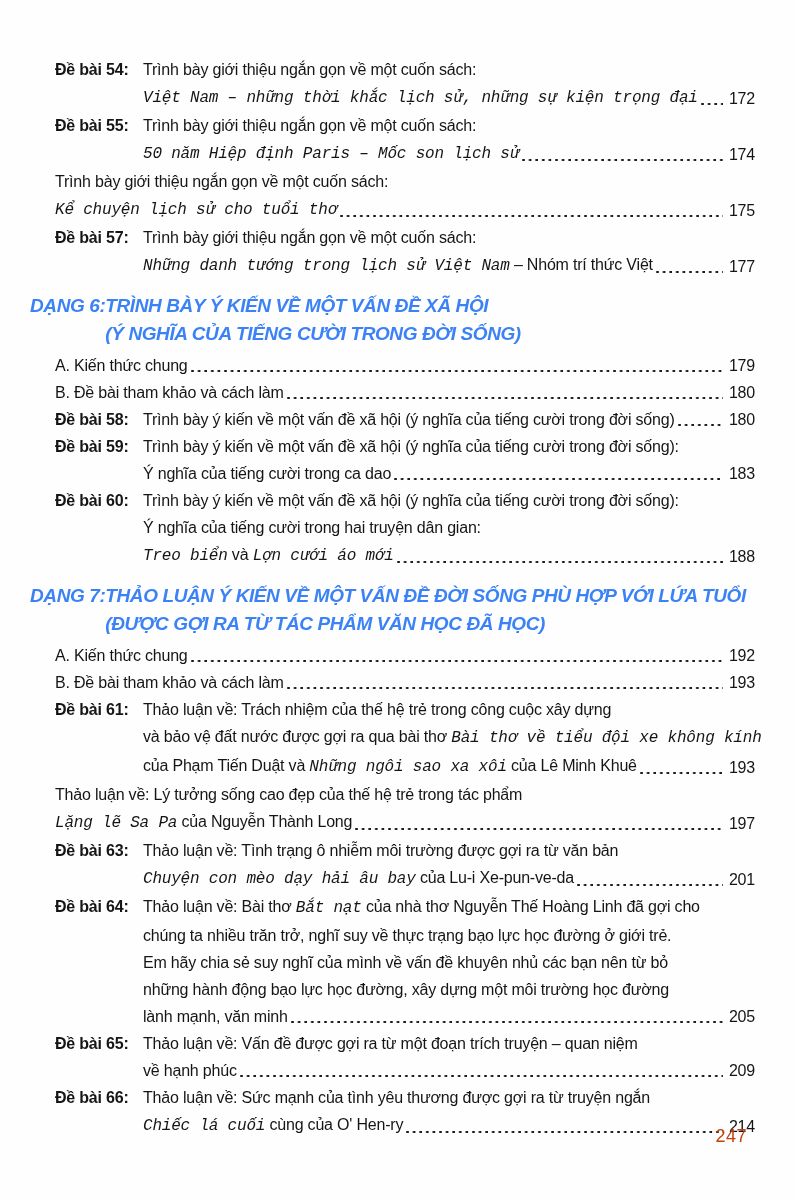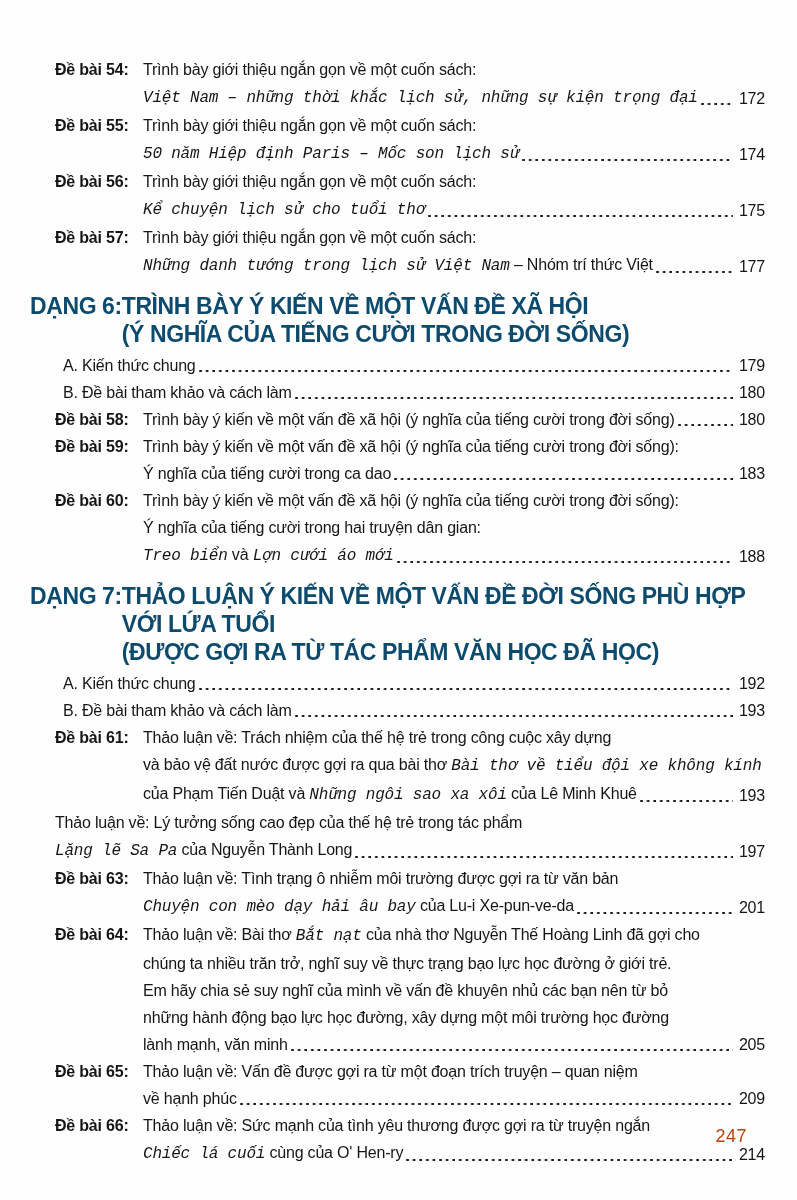--- a/index.html
+++ b/index.html
@@ -2,35 +2,35 @@
 <html><head>
 <meta charset="utf-8">
 <style>
   html, body { margin: 0; padding: 0; background: #ffffff; }
   .page {
     position: relative;
     width: 797px;
     height: 1200px;
     box-sizing: border-box;
     background: #fefefe;
-    padding: 56px 32px 0 30px;
+    padding: 56px 42px 0 30px;
     font-family: "Liberation Sans", sans-serif;
     color: #151515;
     overflow: hidden;
   }
   .toc { font-size: 16px; line-height: 27px; letter-spacing: -0.2px; }
 
   
   .entry { display: flex; margin-left: 25px; }
   .elabel { flex: 0 0 88px; font-weight: bold; white-space: nowrap; }
   .ebody { flex: 1; min-width: 0; }
 
   
   .simple { display: flex; margin-left: 25px; }
-  .simple .line { flex: 1; margin-left: 8px; }
+  .simple .line { flex: 1; }
 
   
   .line { display: flex; align-items: flex-end; }
   .ltext { white-space: nowrap; }
   .run.it { font-style: italic; font-family: Liberation Mono, monospace; }
 
   .dots {
     flex: 1 1 auto;
     min-width: 8px;
     align-self: flex-end;
@@ -39,25 +39,26 @@
     background-image: radial-gradient(circle at 1.6px 2px, #1a1a1a 1.15px, transparent 1.5px);
     background-size: 6.6px 4px;
     background-repeat: repeat-x;
   }
   .pg { flex: 0 0 auto; min-width: 28px; text-align: right; }
 
   
   .heading {
     display: flex;
     font-weight: bold;
-    font-size: 23px;
+    font-size: 19px;
     line-height: 28px;
     letter-spacing: -0.4px;
     margin: 12px 0 4px 0;
-    color: #0c4a6e;
+    color: #3b82f6;
+    font-style: italic;
   }
   .hlabel { flex: 0 0 71px; white-space: nowrap; }
   .hbody { flex: 1; min-width: 0; }
 
   
   .folio {
     position: absolute;
     top: 1126px;
     right: 50px;
     font-size: 18px;
@@ -90,21 +91,20 @@
             <span class="ltext"><span class="run">Trình bày giới thiệu ngắn gọn về một cuốn sách:</span></span>
           </div>
           <div class="line">
             <span class="ltext"><span class="run it">50 năm Hiệp định Paris – Mốc son lịch sử</span></span>
             <span class="dots"></span>
             <span class="pg">174</span>
           </div>
         </div>
       </div>
       <div class="entry">
-        <span class="elabel">Đề bài 56:</span>
         <div class="ebody">
           <div class="line">
             <span class="ltext"><span class="run">Trình bày giới thiệu ngắn gọn về một cuốn sách:</span></span>
           </div>
           <div class="line">
             <span class="ltext"><span class="run it">Kể chuyện lịch sử cho tuổi thơ</span></span>
             <span class="dots"></span>
             <span class="pg">175</span>
           </div>
         </div>

